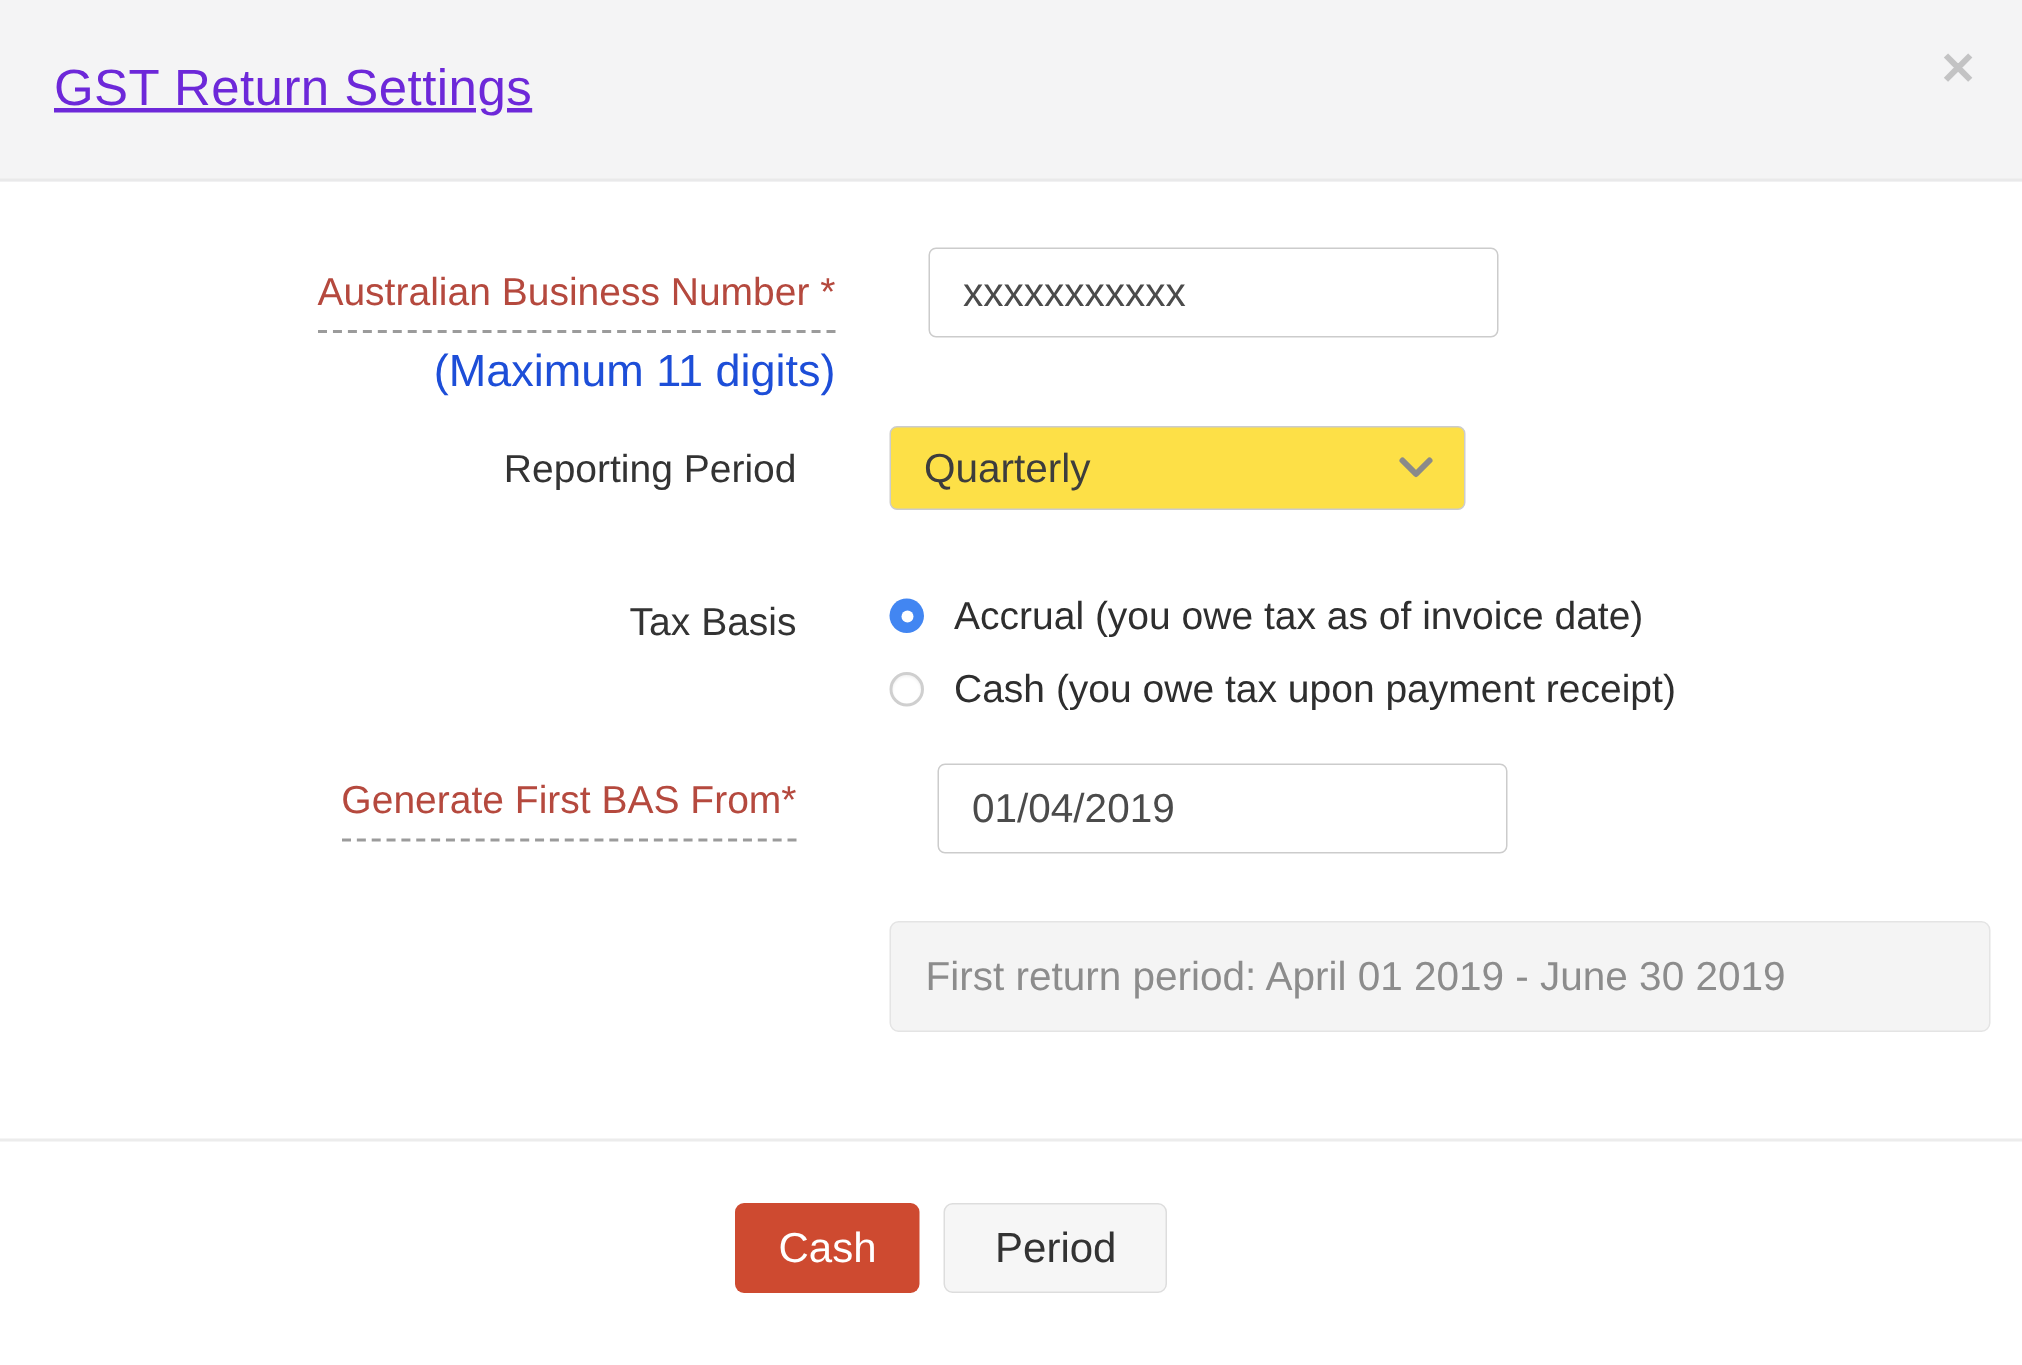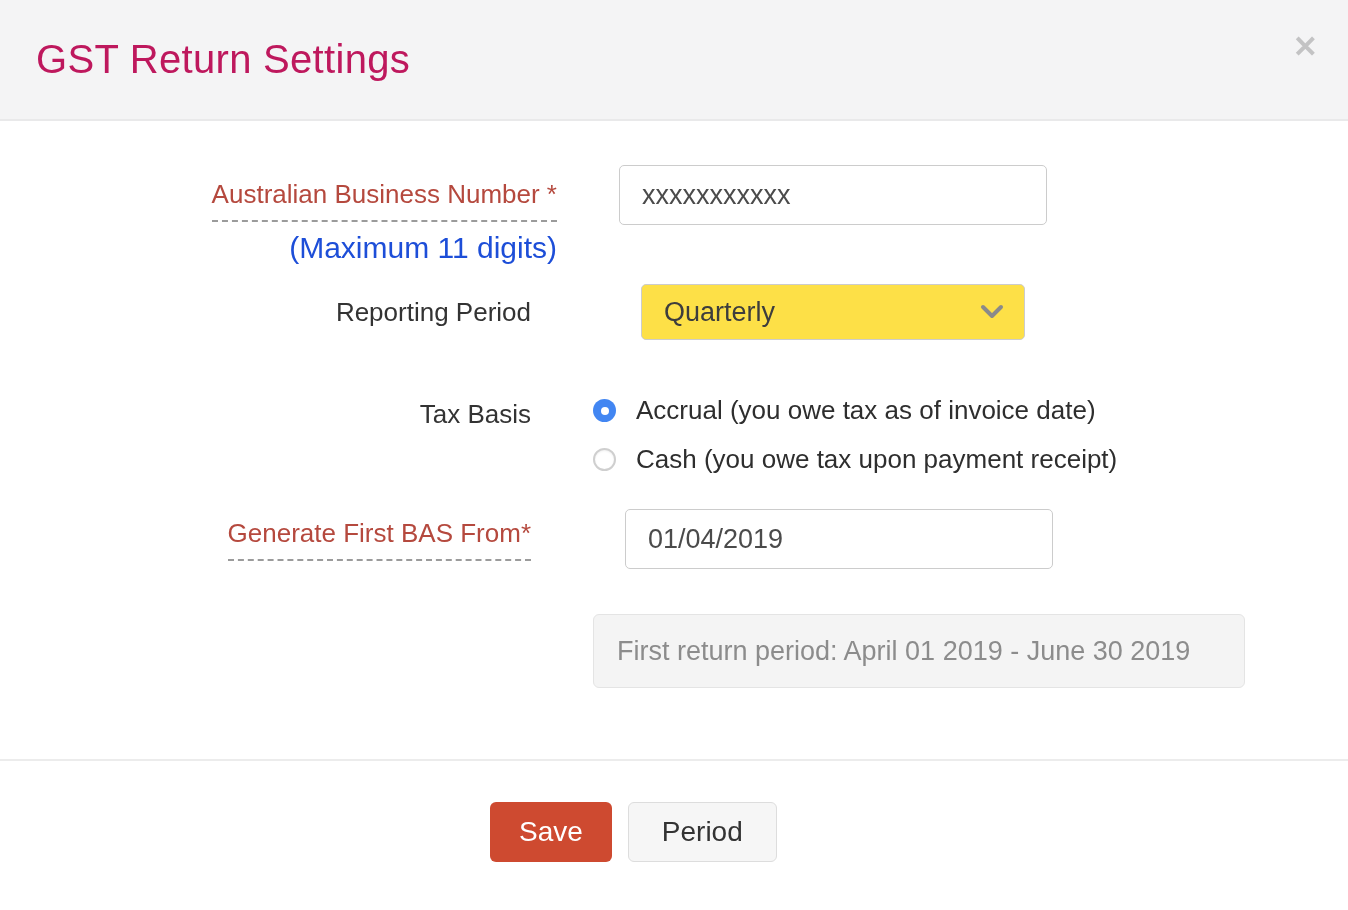--- a/index.html
+++ b/index.html
@@ -16,24 +16,25 @@
   .modal-header {
     height: 121px;
     background: #f4f4f5;
     border-bottom: 2px solid #e9e9ea;
     display: flex;
     align-items: center;
     padding: 0 36px;
     position: relative;
   }
   .modal-title {
-    font-size: 40px;
+    font-size: 34px;
     font-weight: 400;
-    color: #be185d;
+    color: #6d28d9;
     letter-spacing: 0.3px;
+    text-decoration: underline;
   }
   .close-btn {
     position: absolute;
     right: 30px;
     top: 32px;
     font-size: 30px;
     line-height: 30px;
     font-weight: 700;
     color: #c3c3c4;
     cursor: pointer;
@@ -41,38 +42,38 @@
   }
 
   
   .modal-body { padding-top: 44px; }
   .form-row { display: flex; align-items: flex-start; }
   .label-col { width: 531px; flex-shrink: 0; text-align: right; }
   .field-col { margin-left: 62px; }
 
   .row-abn { margin-bottom: 19px; padding-left: 26px; }
   .row-abn .label-col { padding-top: 14px; }
-  .row-period { align-items: center; margin-bottom: 55px; gap: 48px; }
+  .row-period { align-items: center; margin-bottom: 55px; }
   .row-taxbasis { margin-bottom: 34px; }
   .row-taxbasis .label-col { padding-top: 4px; }
   .row-bas { align-items: center; margin-bottom: 45px; gap: 32px; }
   .row-note { margin-bottom: 71px; }
 
   .plain-label { font-size: 26px; color: #333; }
   .req-label {
     display: inline-block;
     font-size: 26px;
     color: #b5493e;
     padding-bottom: 10px;
     border-bottom: 2px dashed #9b9b9b;
   }
   .hint { font-size: 30px; color: #1d4ed8; margin-top: 9px; }
 
   .text-input {
-    width: 428px; height: 60px;
+    width: 380px; height: 60px;
     border: 1px solid #cccccc;
     border-radius: 5px;
     font-family: "Liberation Sans", sans-serif;
     font-size: 27px;
     color: #4b4b4b;
     padding: 0 22px;
     background: #fff;
     outline: none;
   }
 
@@ -117,21 +118,21 @@
     background: #ffffff;
   }
   .radio.unselected {
     background: #fff;
     border: 2px solid #cfcfcf;
     box-shadow: inset 0 1px 2px rgba(0,0,0,0.06);
   }
 
   
   .note-box {
-    width: 652px;
+    width: 734px;
     min-height: 74px;
     background: #f4f4f4;
     border: 1px solid #e4e4e4;
     border-radius: 6px;
     display: flex;
     align-items: center;
     padding: 0 23px;
     font-size: 27px;
     color: #8c8c8c;
   }
@@ -229,15 +230,15 @@
     <div class="field-col">
       <div class="note-box">First return period: April 01 2019 - June 30 2019</div>
     </div>
   </div>
 
 </div>
 
 <div class="divider"></div>
 
 <div class="modal-footer">
-  <button class="btn btn-save">Save</button>
+  <button class="btn btn-save">Cash</button>
   <button class="btn btn-cancel">Period</button>
 </div>
 
 </body></html>

